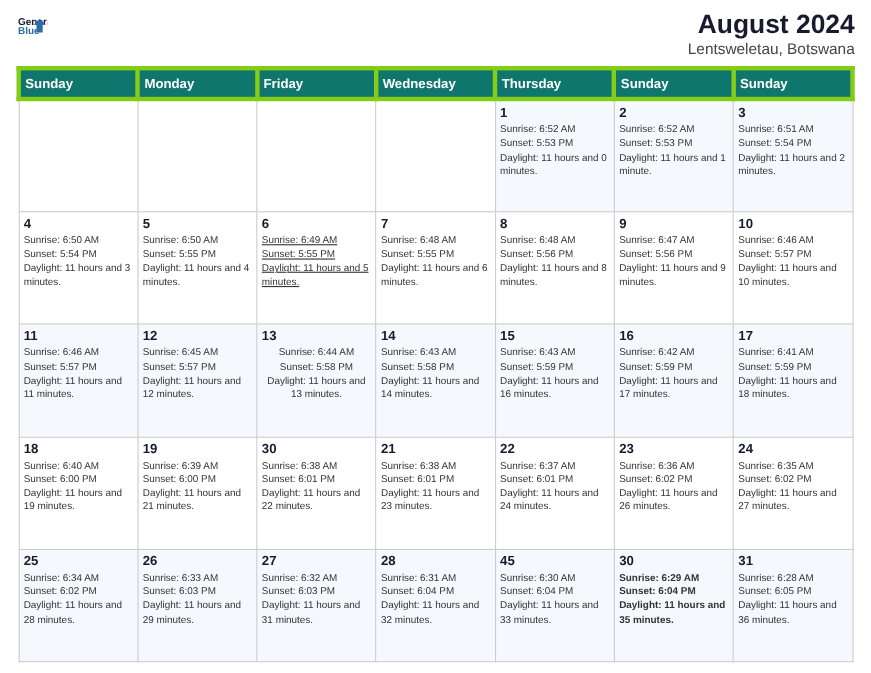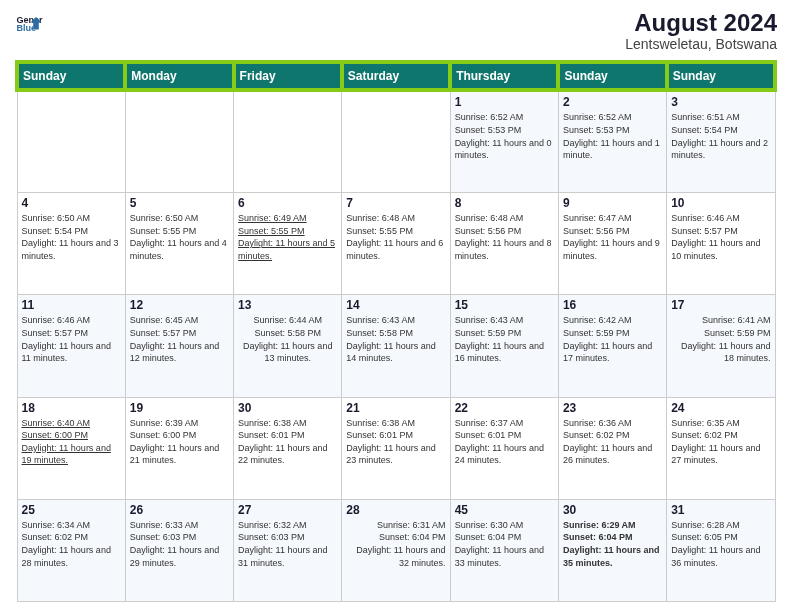--- a/index.html
+++ b/index.html
@@ -109,21 +109,21 @@
       <div class="subtitle">Lentsweletau, Botswana</div>
     </div>
   </div>
 
   <table class="calendar">
     <thead>
       <tr id="header-row">
           <th>Sunday</th>
           <th>Monday</th>
           <th>Friday</th>
-          <th>Saturday</th>
+          <th>Wednesday</th>
           <th>Thursday</th>
           <th>Sunday</th>
           <th>Sunday</th>
         </tr>
     </thead>
     <tbody id="calendar-body">
         <tr>
           <td class="empty"></td>
           <td class="empty"></td>
           <td class="empty"></td>
@@ -223,29 +223,29 @@
 Daylight: 11 hours and 16 minutes.</div>
           </td>
           <td>
             <span class="day-num">16</span>
             <div class="day-info" style="white-space: pre-line;">Sunrise: 6:42 AM
 Sunset: 5:59 PM
 Daylight: 11 hours and 17 minutes.</div>
           </td>
           <td>
             <span class="day-num">17</span>
-            <div class="day-info" style="white-space: pre-line; text-align: right;">Sunrise: 6:41 AM
+            <div class="day-info" style="white-space: pre-line;">Sunrise: 6:41 AM
 Sunset: 5:59 PM
 Daylight: 11 hours and 18 minutes.</div>
           </td>
         </tr>
         <tr>
           <td>
             <span class="day-num">18</span>
-            <div class="day-info" style="white-space: pre-line; text-decoration: underline;">Sunrise: 6:40 AM
+            <div class="day-info" style="white-space: pre-line;">Sunrise: 6:40 AM
 Sunset: 6:00 PM
 Daylight: 11 hours and 19 minutes.</div>
           </td>
           <td>
             <span class="day-num">19</span>
             <div class="day-info" style="white-space: pre-line;">Sunrise: 6:39 AM
 Sunset: 6:00 PM
 Daylight: 11 hours and 21 minutes.</div>
           </td>
           <td>
@@ -293,21 +293,21 @@
 Daylight: 11 hours and 29 minutes.</div>
           </td>
           <td>
             <span class="day-num">27</span>
             <div class="day-info" style="white-space: pre-line;">Sunrise: 6:32 AM
 Sunset: 6:03 PM
 Daylight: 11 hours and 31 minutes.</div>
           </td>
           <td>
             <span class="day-num">28</span>
-            <div class="day-info" style="white-space: pre-line; text-align: right;">Sunrise: 6:31 AM
+            <div class="day-info" style="white-space: pre-line;">Sunrise: 6:31 AM
 Sunset: 6:04 PM
 Daylight: 11 hours and 32 minutes.</div>
           </td>
           <td>
             <span class="day-num">45</span>
             <div class="day-info" style="white-space: pre-line;">Sunrise: 6:30 AM
 Sunset: 6:04 PM
 Daylight: 11 hours and 33 minutes.</div>
           </td>
           <td>

